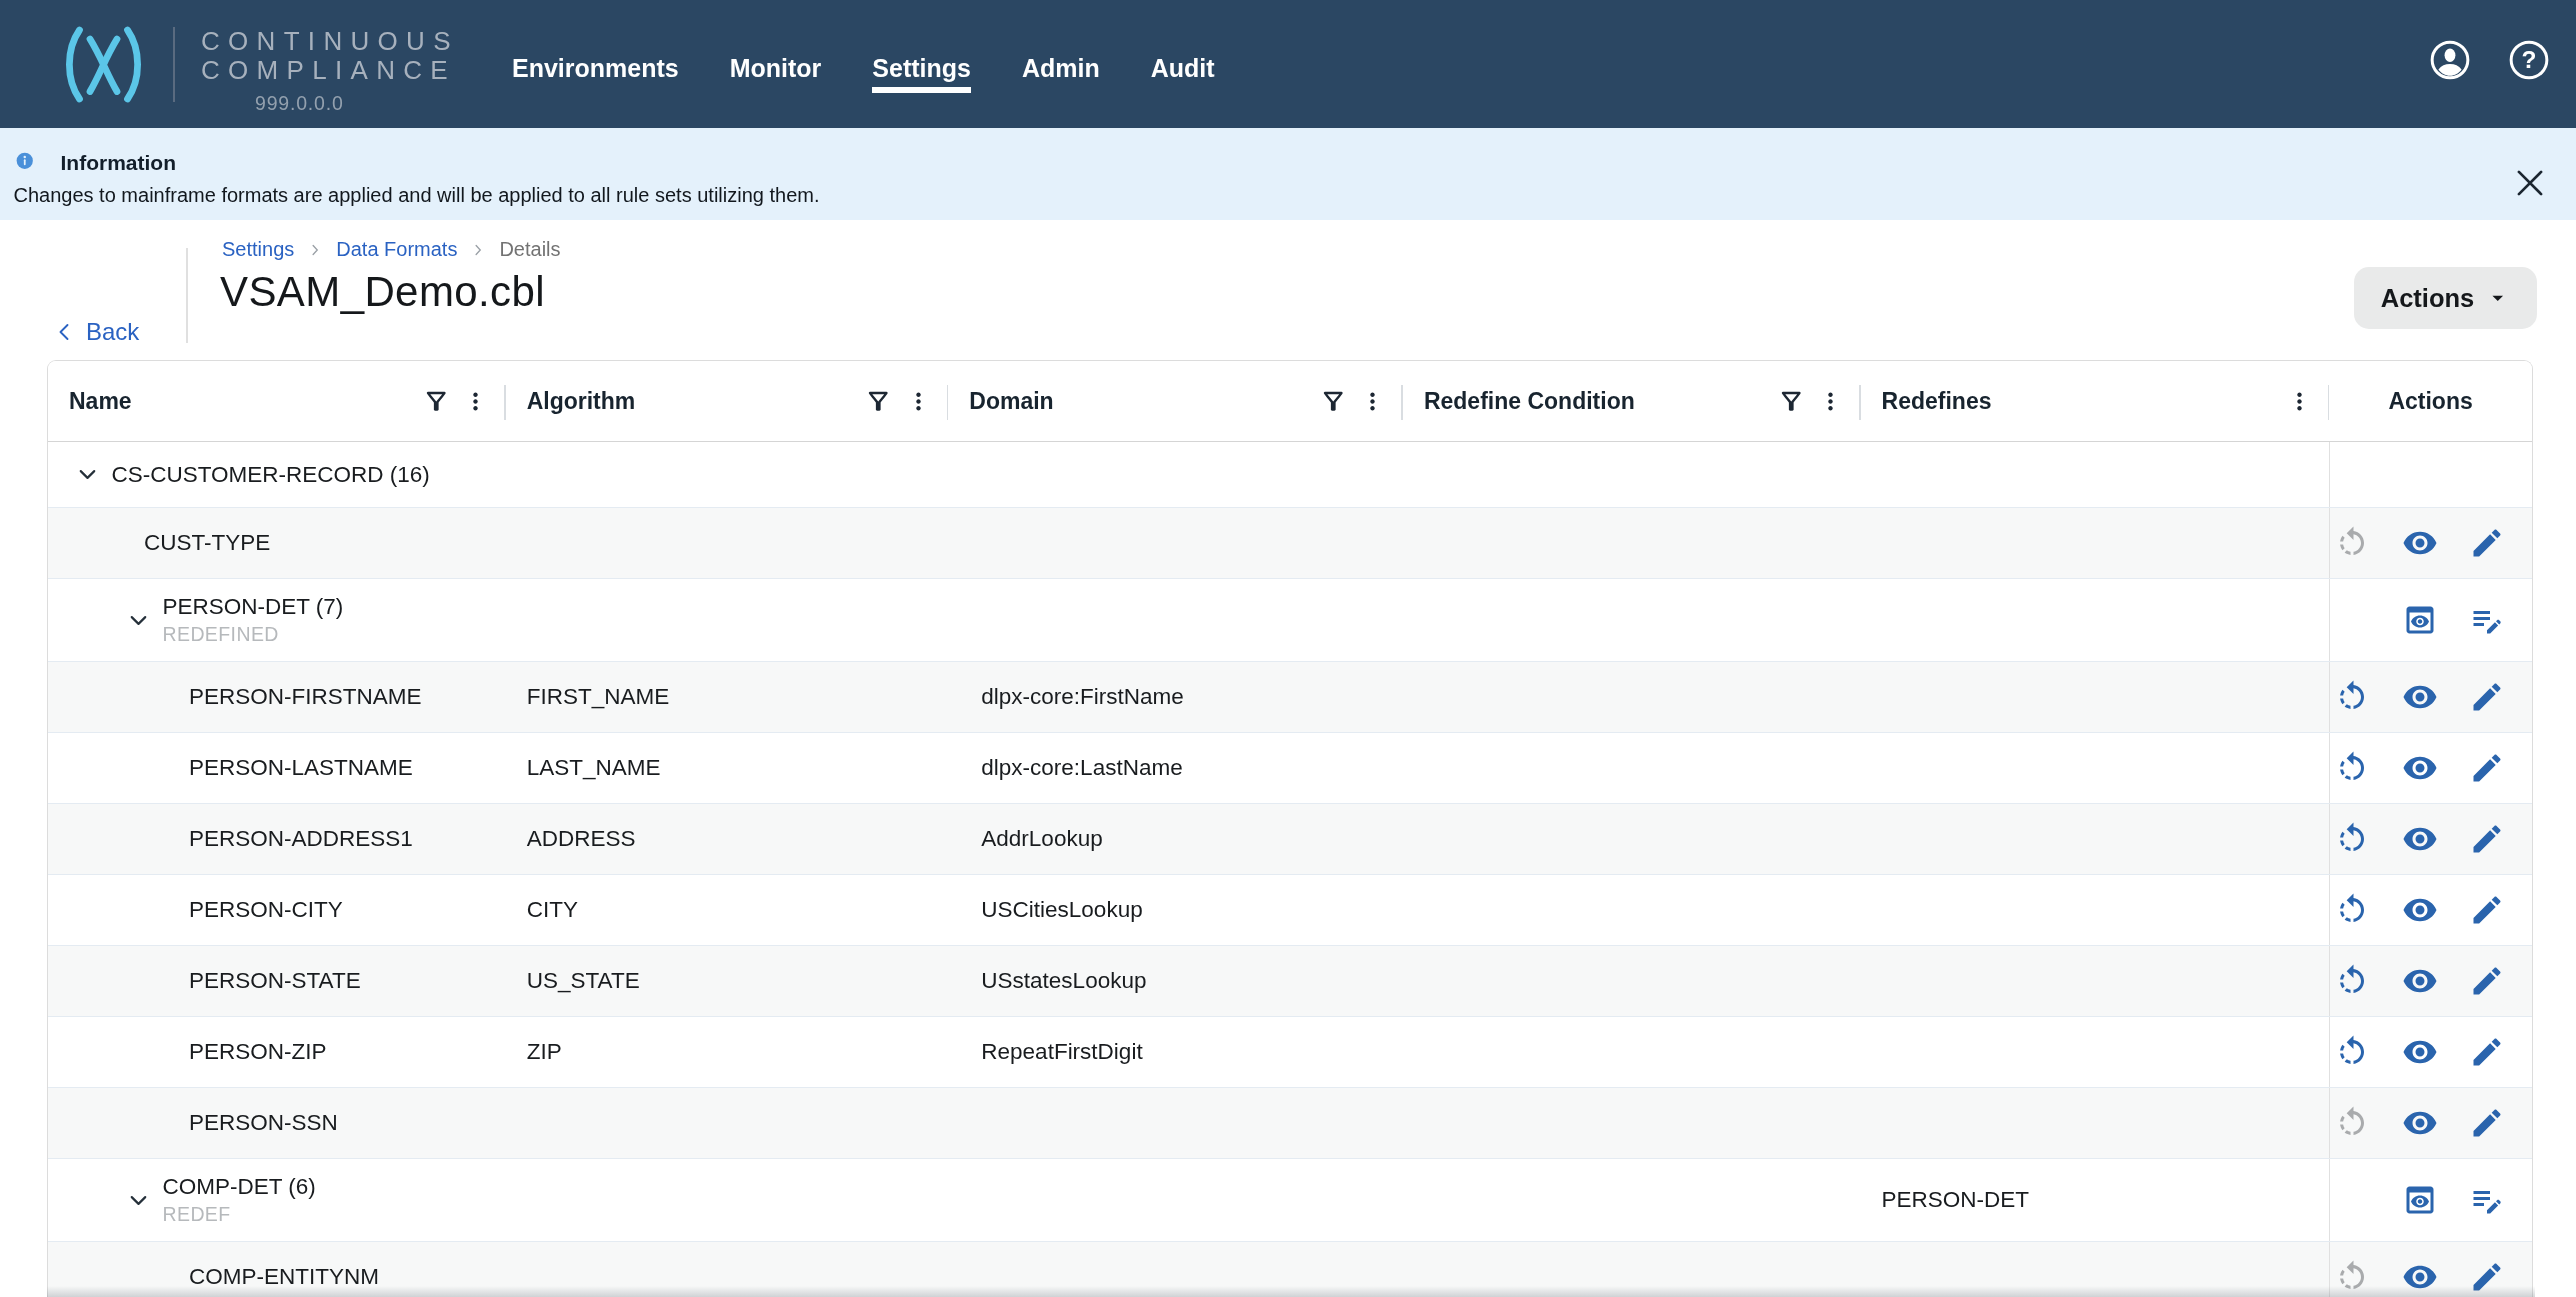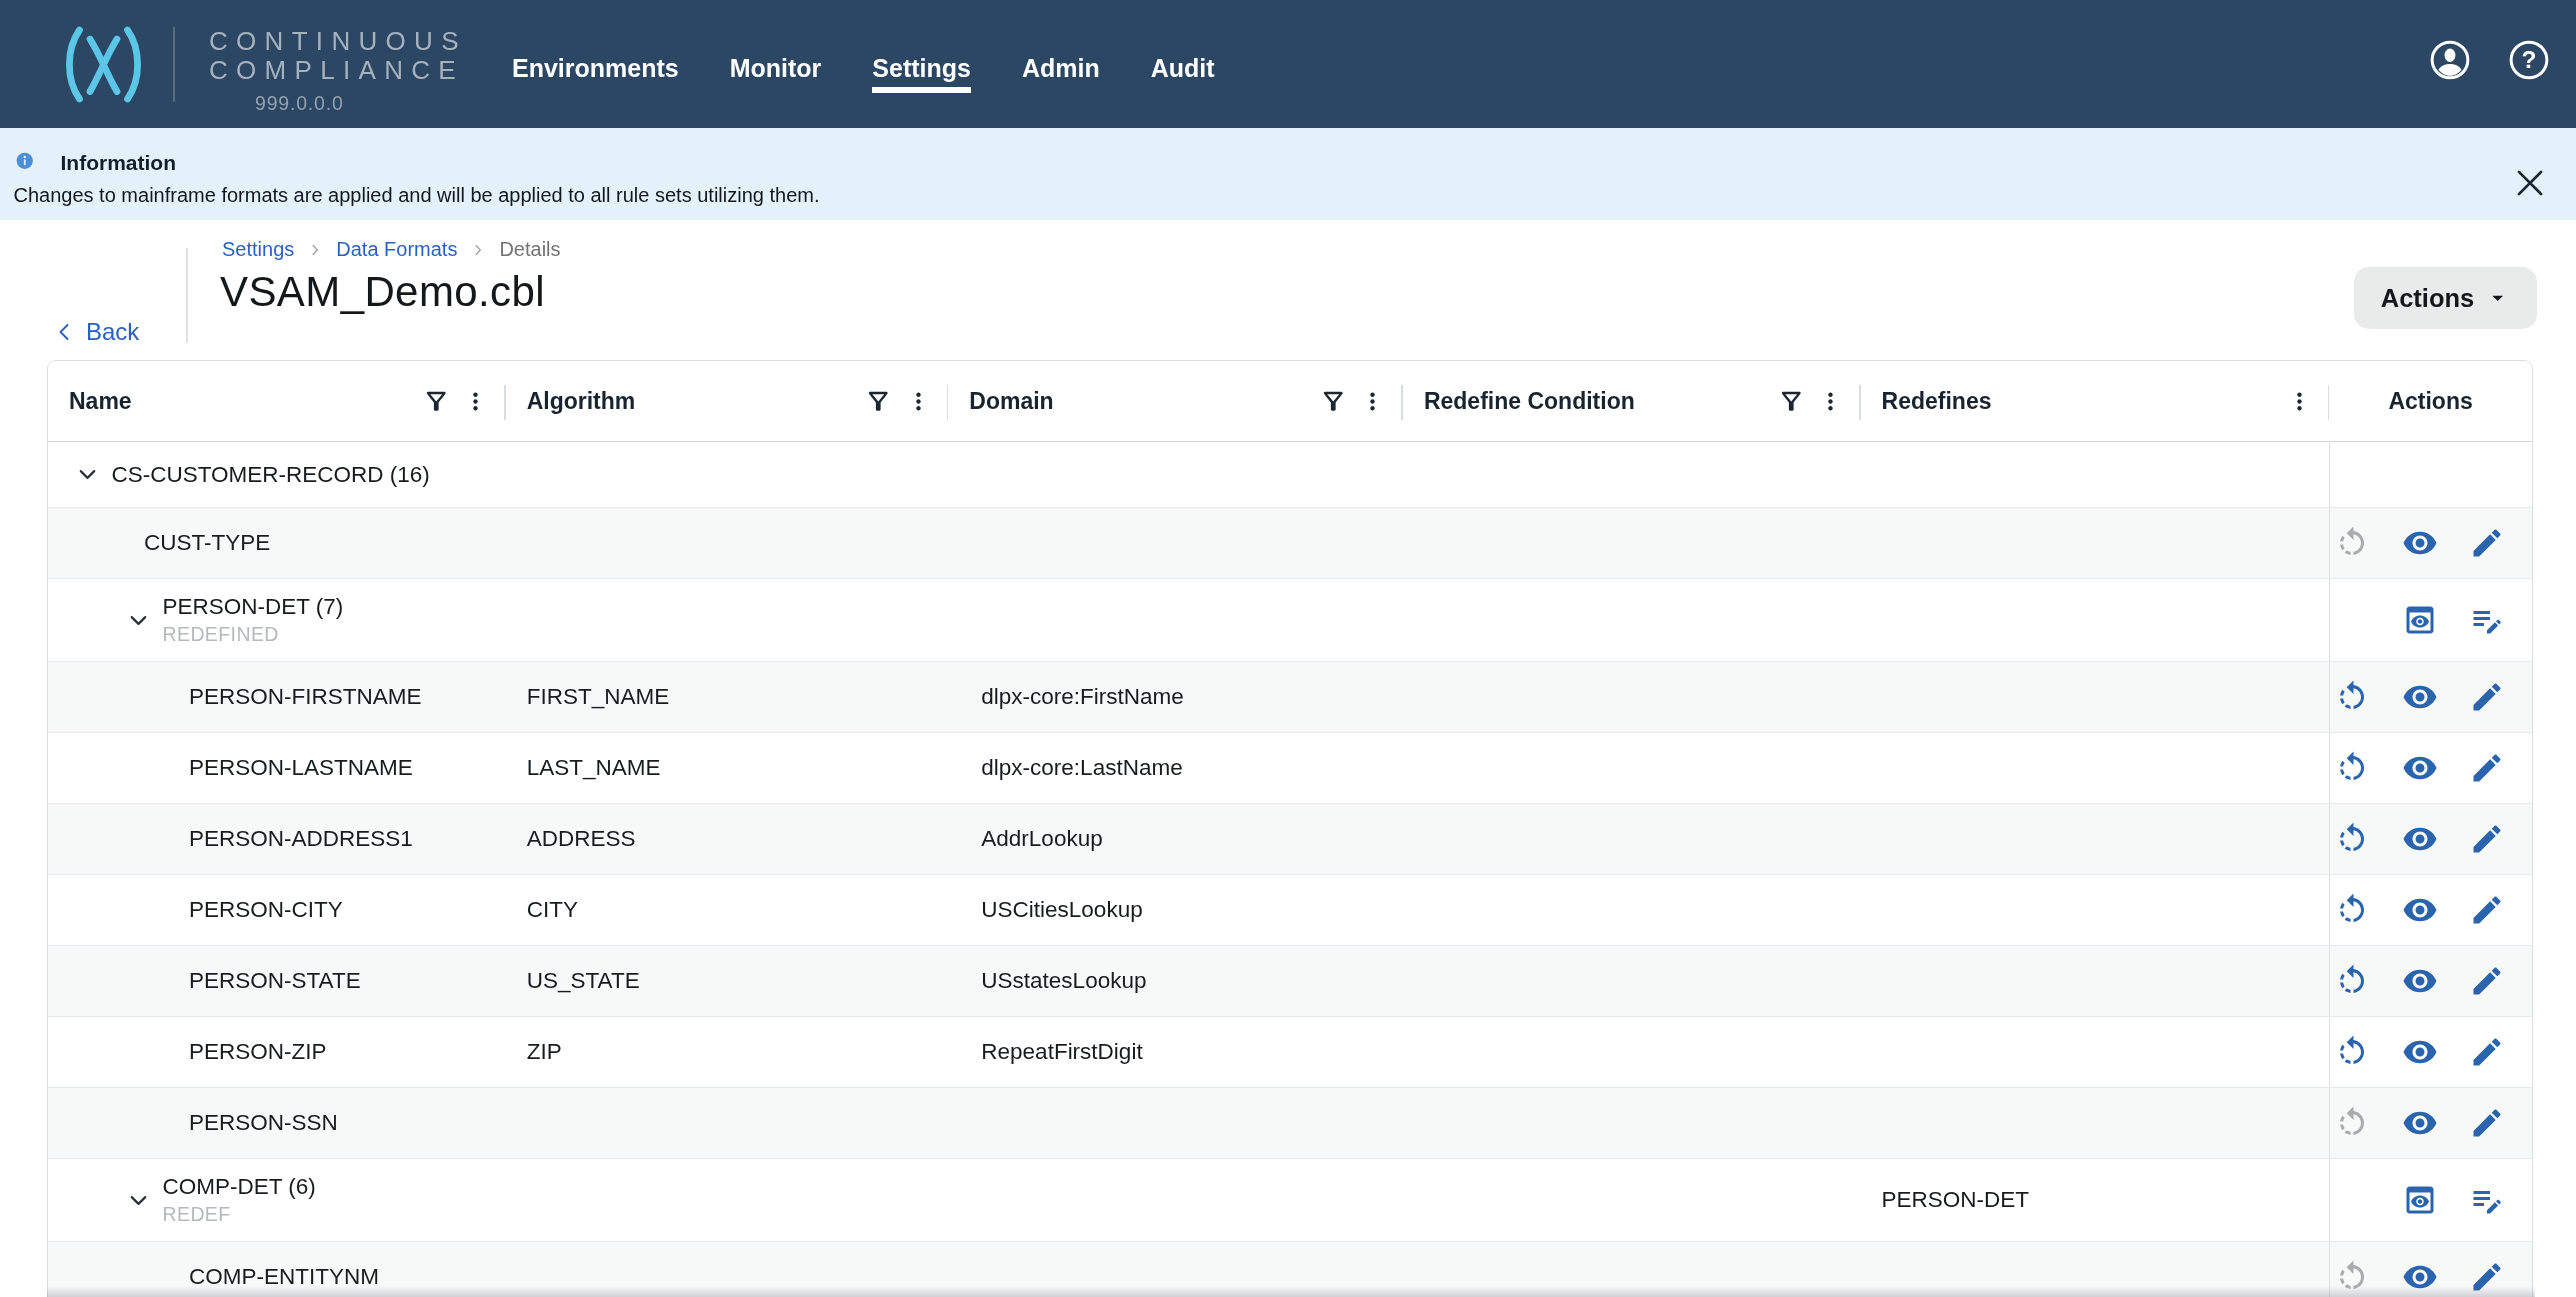--- a/index.html
+++ b/index.html
@@ -5,21 +5,21 @@
   * { margin:0; padding:0; box-sizing:border-box; }
   html,body { width:2576px; height:1298px; overflow:hidden; background:#fff;
               font-family:"Liberation Sans", sans-serif; }
   .page { position:relative; width:2576px; height:1298px; }
 
   
   .topbar { position:absolute; left:0; top:0; width:100%; height:128px; background:#2b4763; }
   .logo-mark { position:absolute; left:60px; top:21px; width:87px; height:87px; color:#5bc6e8; }
   .logo-divider { position:absolute; left:173px; top:27px; width:1.5px; height:75px; background:#5a6b80; }
   .brand { position:absolute; left:201px; top:27px; color:#a7b1bd; font-size:26px;
-           letter-spacing:8.3px; line-height:28.5px; font-weight:400;margin-left:8px; }
+           letter-spacing:8.3px; line-height:28.5px; font-weight:400; }
   .brand-version { position:absolute; left:255px; top:92px; color:#93a0ae; font-size:19.5px; letter-spacing:0.8px; }
   .nav { position:absolute; left:512px; top:0; height:136px; display:flex; align-items:center; gap:51px; }
   .nav-item { position:relative; color:#fff; font-size:25px; font-weight:bold; cursor:pointer; }
   .nav-item.active::after { content:""; position:absolute; left:0; right:0; top:33px; height:6.8px; background:#fff; }
   .top-icon { position:absolute; top:39px; width:42px; height:42px; color:#fff; cursor:pointer; }
   .top-icon.user { left:2429px; } .top-icon.help { left:2508px; }
   .top-icon svg, .icon svg { display:block; width:100%; height:100%; }
 
   
   .banner { position:absolute; left:0; top:128px; width:100%; height:92px; background:#e4f1fb; }

